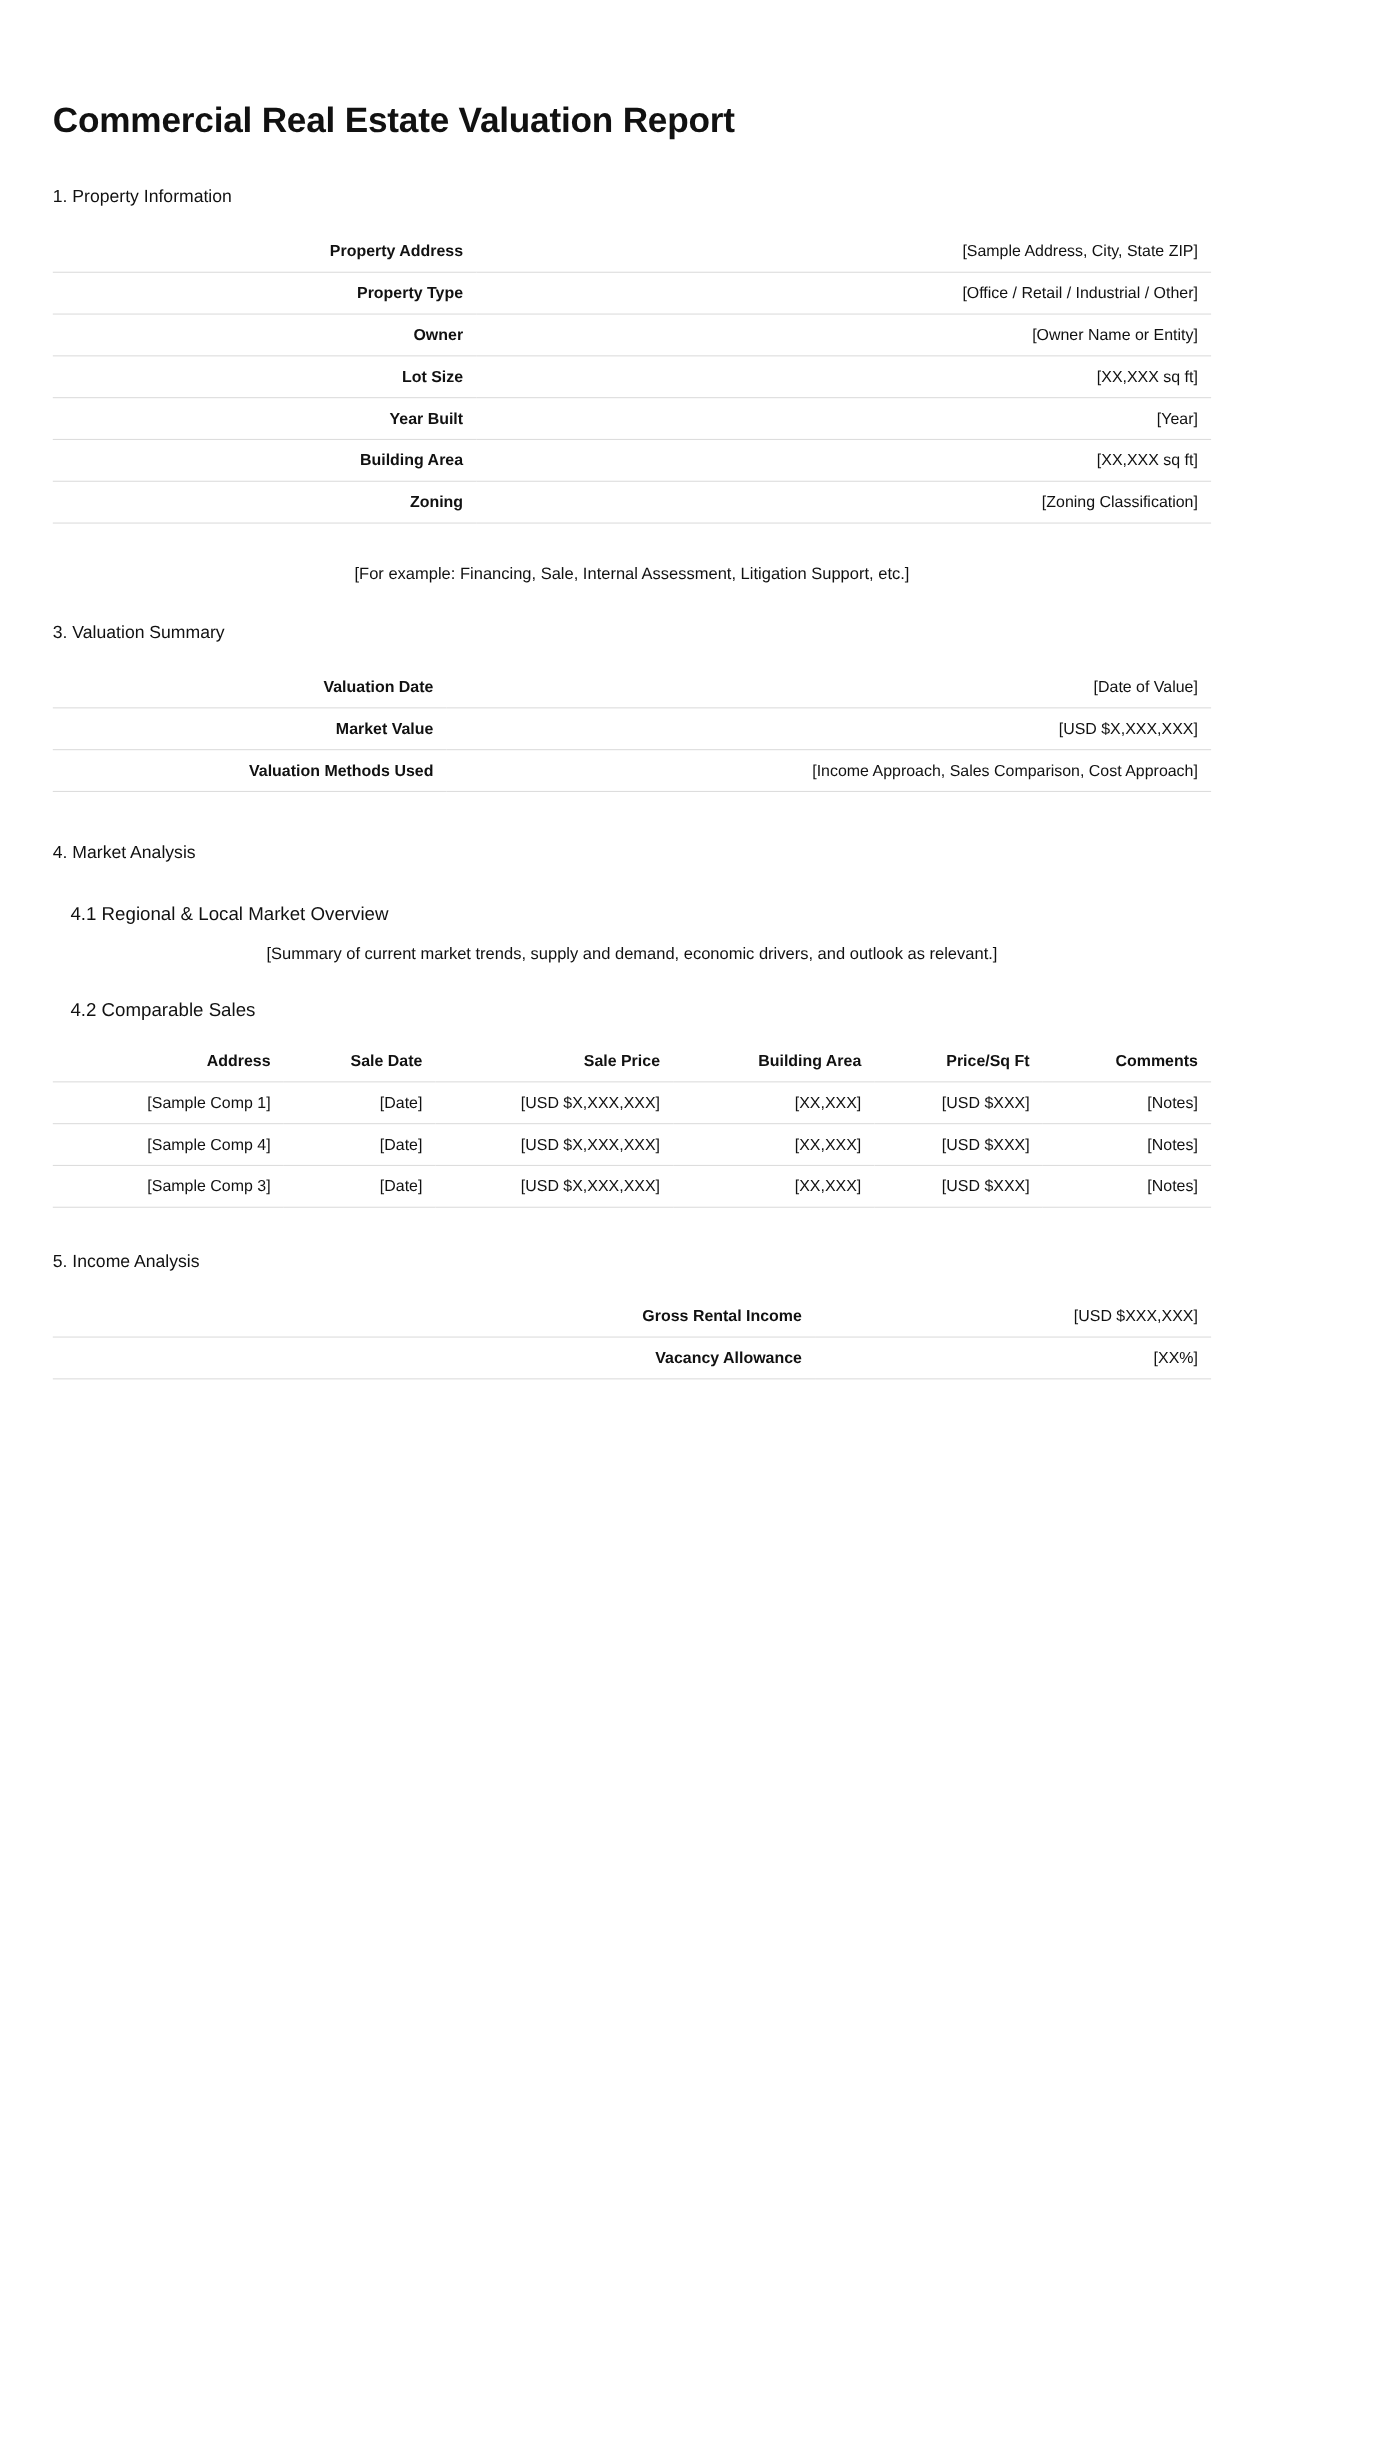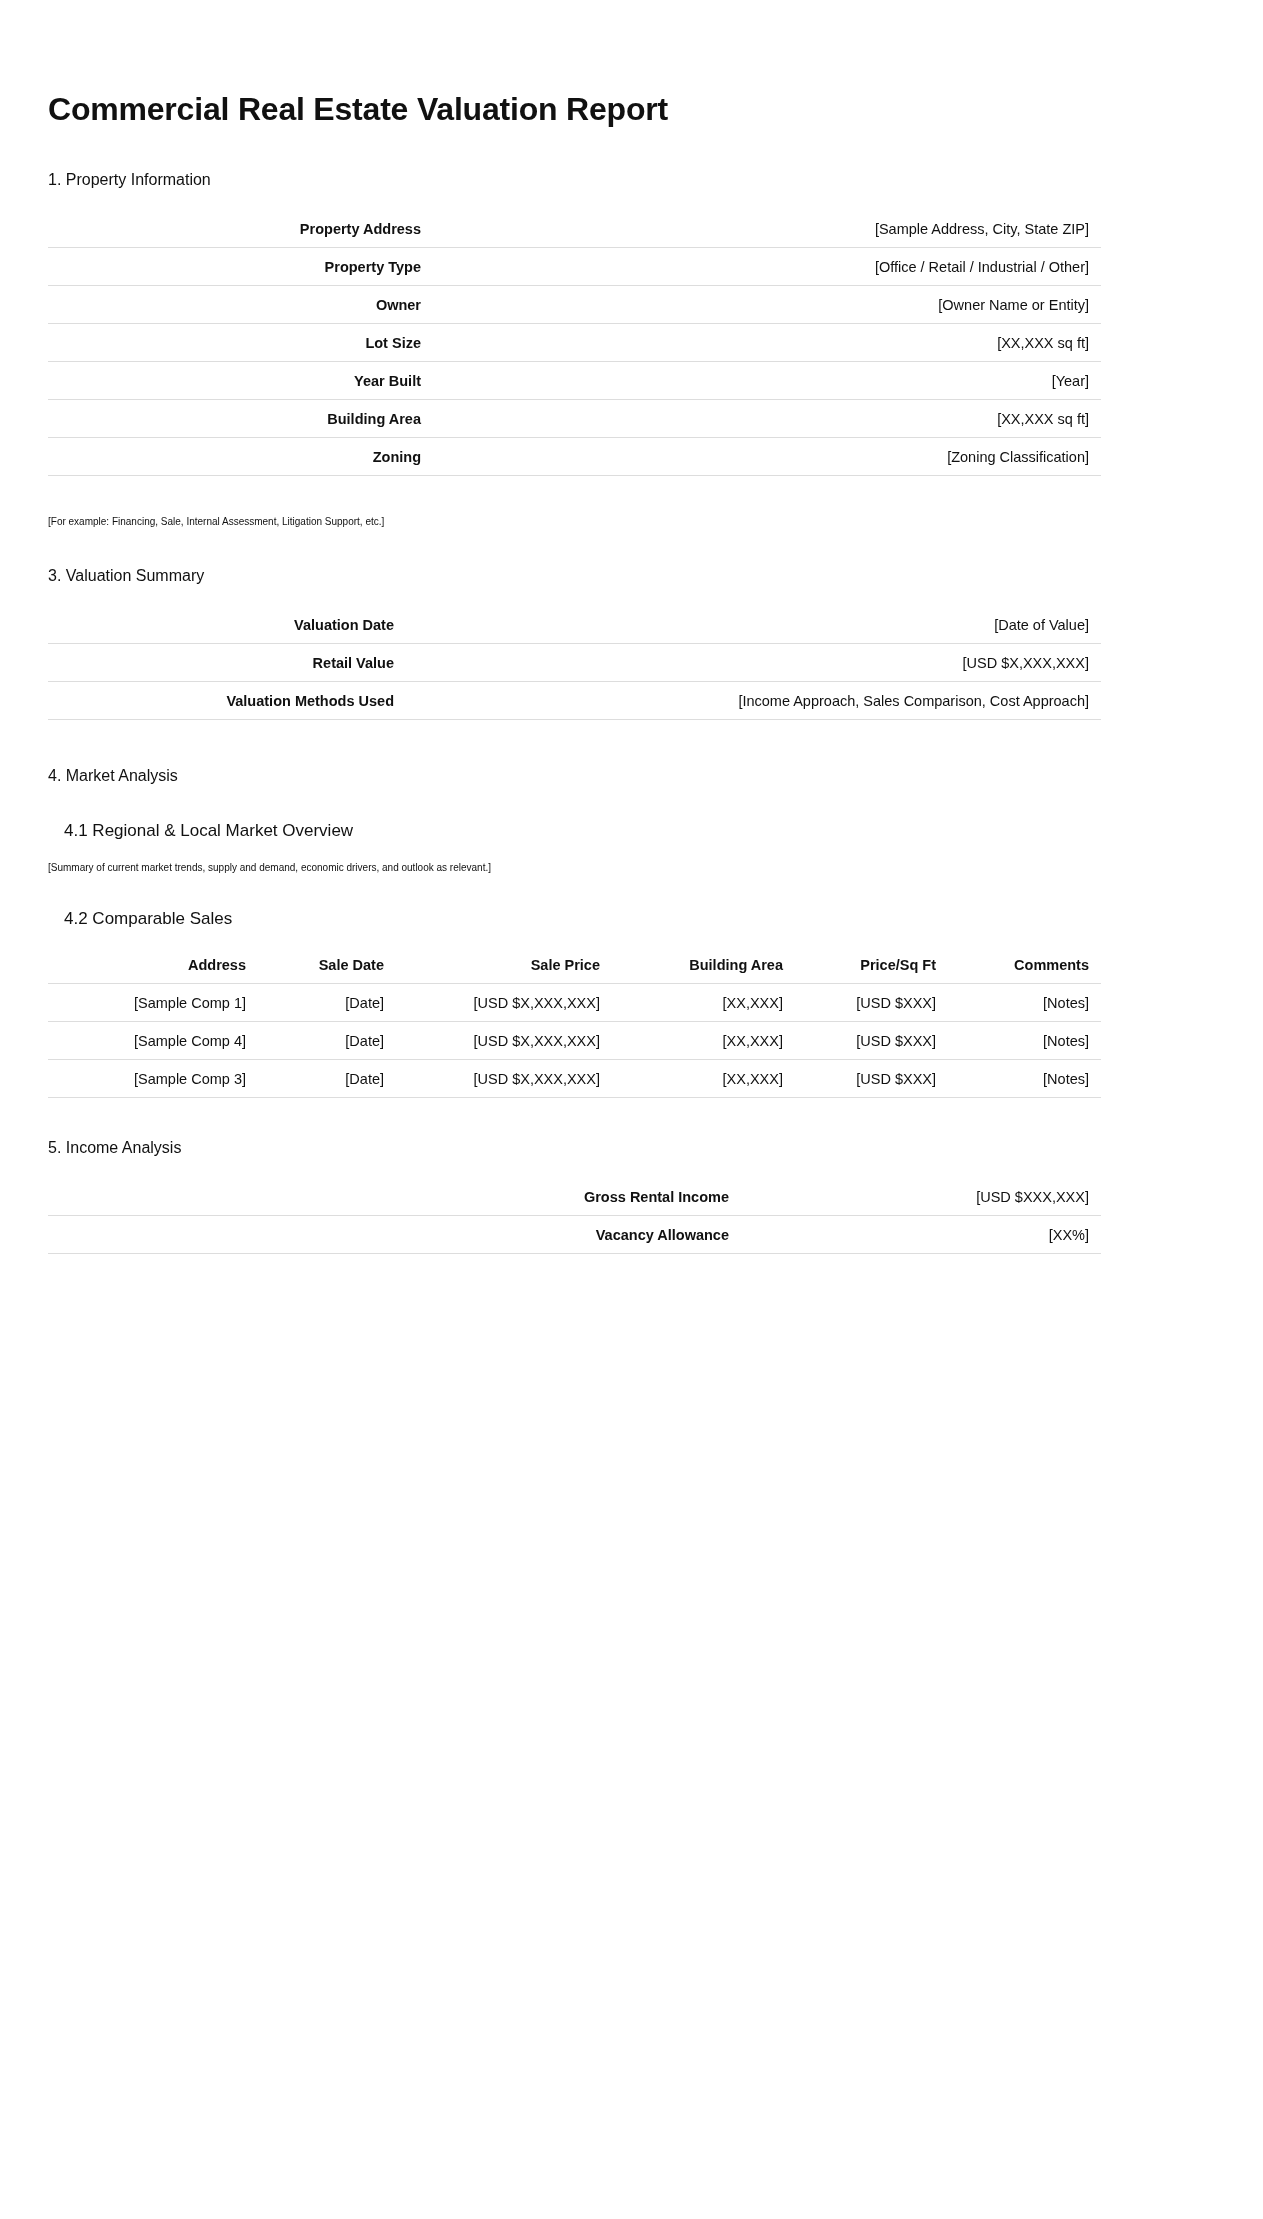--- a/index.html
+++ b/index.html
@@ -12,21 +12,21 @@
   h1 {
     font-size: 32px; font-weight: 600; margin: 0 0 36px 0; line-height: 42px;
     letter-spacing: -0.2px;
   }
   h2 {
     font-size: 16px; font-weight: 500; margin: 0 0 16px 0; line-height: 28px;
   }
   h3 {
     font-size: 17px; font-weight: 500; margin: 0 0 16px 16px; line-height: 22px;
   }
-  p { font-size: 10px; margin: 0 0 30px 0; line-height: 20px; }
+  p { font-size: 15px; margin: 0 0 30px 0; line-height: 20px; text-align: center; }
   table { width: 1053px; border-collapse: collapse; font-size: 14.5px; margin-bottom: 36px; }
   td, th {
     text-align: right; padding: 0 12px; height: 37px; border-bottom: 1.5px solid #dddddd;
     vertical-align: middle;
   }
   th { font-weight: 700; }
   td.label { font-weight: 700; }
 </style>
 </head>
 <body>
@@ -84,21 +84,21 @@
       <colgroup>
           <col style="width:358px">
           <col>
         </colgroup>
       <tbody>
         <tr>
             <td class="label">Valuation Date</td>
             <td>[Date of Value]</td>
           </tr>
         <tr>
-            <td class="label">Retail Value</td>
+            <td class="label">Market Value</td>
             <td>[USD $X,XXX,XXX]</td>
           </tr>
         <tr>
             <td class="label">Valuation Methods Used</td>
             <td>[Income Approach, Sales Comparison, Cost Approach]</td>
           </tr>
       </tbody>
     </table>
   </section>
 

